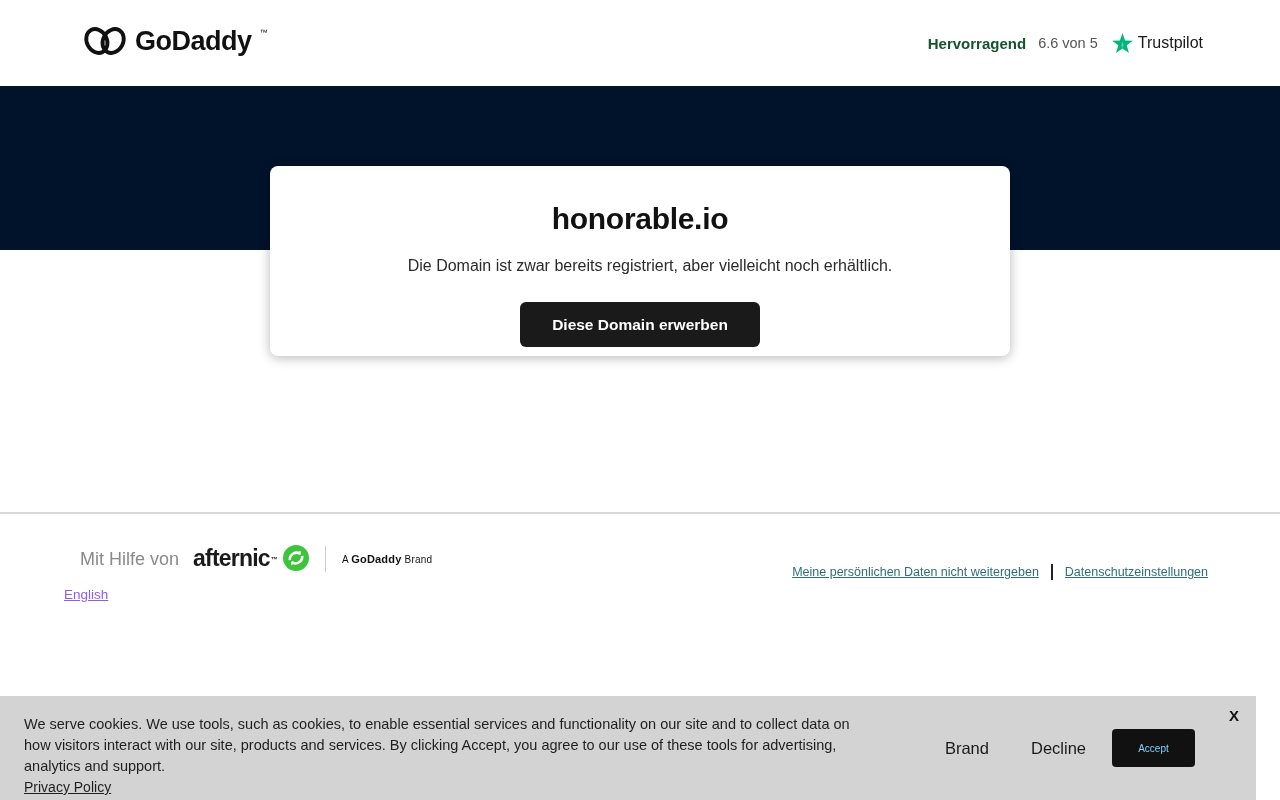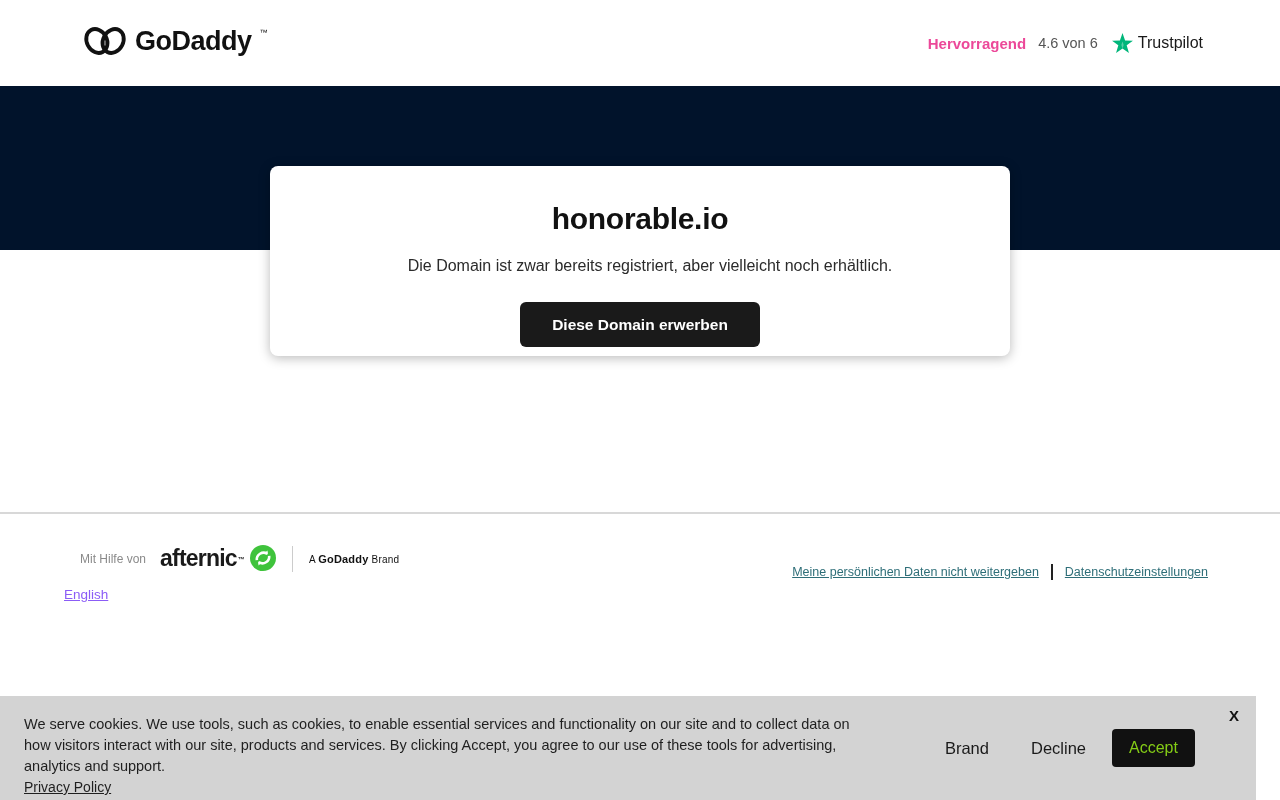--- a/index.html
+++ b/index.html
@@ -23,21 +23,21 @@
   }
   .logo { display: flex; align-items: flex-start; gap: 8px; cursor: pointer; }
   .logo-mark { display: block; }
   .logo-text {
     font-size: 27px; font-weight: 700; color: #111111;
     letter-spacing: -0.5px; line-height: 34px;
   }
   .logo-tm { font-size: 8px; color: #111111; margin-top: 4px; }
 
   .trust { display: flex; align-items: center; }
-  .trust-label { font-size: 15px; font-weight: 700; color: #ec4899; }
+  .trust-label { font-size: 15px; font-weight: 700; color: #14532d; }
   .trust-value { font-size: 14.5px; color: #555555; margin-left: 12px; }
   .tp-star { margin-left: 14px; display: flex; align-items: center; }
   .tp-brand { font-size: 16px; font-weight: 400; color: #191919; margin-left: 5px; }
 
   
   .hero {
     height: 164px;
     background: #01132b;
     position: relative;
   }
@@ -78,21 +78,21 @@
   .footer {
     height: 184px;
     background: #ffffff;
     border-top: 2px solid #d8d8d8;
     position: relative;
   }
   .brandline {
     position: absolute; left: 80px; top: 31px;
     display: flex; align-items: center;
   }
-  .powered-by { font-size: 12px; color: #8a8a8a; margin-right: 14px; }
+  .powered-by { font-size: 18px; color: #8a8a8a; margin-right: 14px; }
   .afternic-wordmark {
     display: flex; align-items: flex-start;
     font-size: 23px; font-weight: 800; color: #1a1a1a;
     letter-spacing: -0.8px; line-height: 26px;
   }
   .afternic-tm { font-size: 7px; margin: 2px 4px 0 1px; color: #1a1a1a; }
   .afternic-icon { margin-left: 2px; display: flex; align-items: center; }
   .brand-divider { width: 1px; height: 26px; background: #cccccc; margin: 0 16px; }
   .brand-sub { font-size: 10px; color: #111111; letter-spacing: 0.2px; }
   .brand-sub .gd { font-weight: 800; font-size: 11px; }
@@ -134,23 +134,23 @@
     display: flex; align-items: center; height: 38px;
   }
   .cookie-textbtn {
     background: none; border: none; font-family: inherit;
     font-size: 16.5px; color: #1a1a1a; cursor: pointer; padding: 0;
   }
   .btn-manage { margin-right: 42px; }
   .btn-decline { margin-right: 26px; }
   .btn-accept {
     width: 83px; height: 38px;
-    background: #111111; color: #84cc16;
+    background: #111111; color: #7dd3fc;
     border: none; border-radius: 4px;
-    font-family: inherit; font-size: 16px;
+    font-family: inherit; font-size: 10px;
     cursor: pointer;
   }
   .cookie-close {
     position: absolute; right: 17px; top: 12px;
     font-size: 15px; font-weight: 700; color: #111111;
     cursor: pointer; line-height: 1;
   }
 </style>
 </head>
 <body>
@@ -164,21 +164,21 @@
           <ellipse cx="31.5" cy="17" rx="10.5" ry="13" transform="rotate(28 31.5 17)"></ellipse>
         </g>
       </svg>
     </span>
     <span class="logo-text">GoDaddy</span>
     <span class="logo-tm">™</span>
   </div>
 
   <div class="trust">
     <span class="trust-label">Hervorragend</span>
-    <span class="trust-value">4.6 von 6</span>
+    <span class="trust-value">6.6 von 5</span>
     <span class="tp-star">
       <svg width="21" height="20" viewBox="0 0 24 23">
         <path fill="#00b67a" d="M12 0l3 8.6 9 .2-7.2 5.4 2.6 8.8L12 17.8 4.6 23l2.6-8.8L0 8.8l9-.2z"></path>
         <path fill="#ffffff" d="M12 17.8l1.3-4.1-1.3-3.9-1.3 3.9z" opacity="0.35"></path>
       </svg>
     </span>
     <span class="tp-brand">Trustpilot</span>
   </div>
 </div>
 

